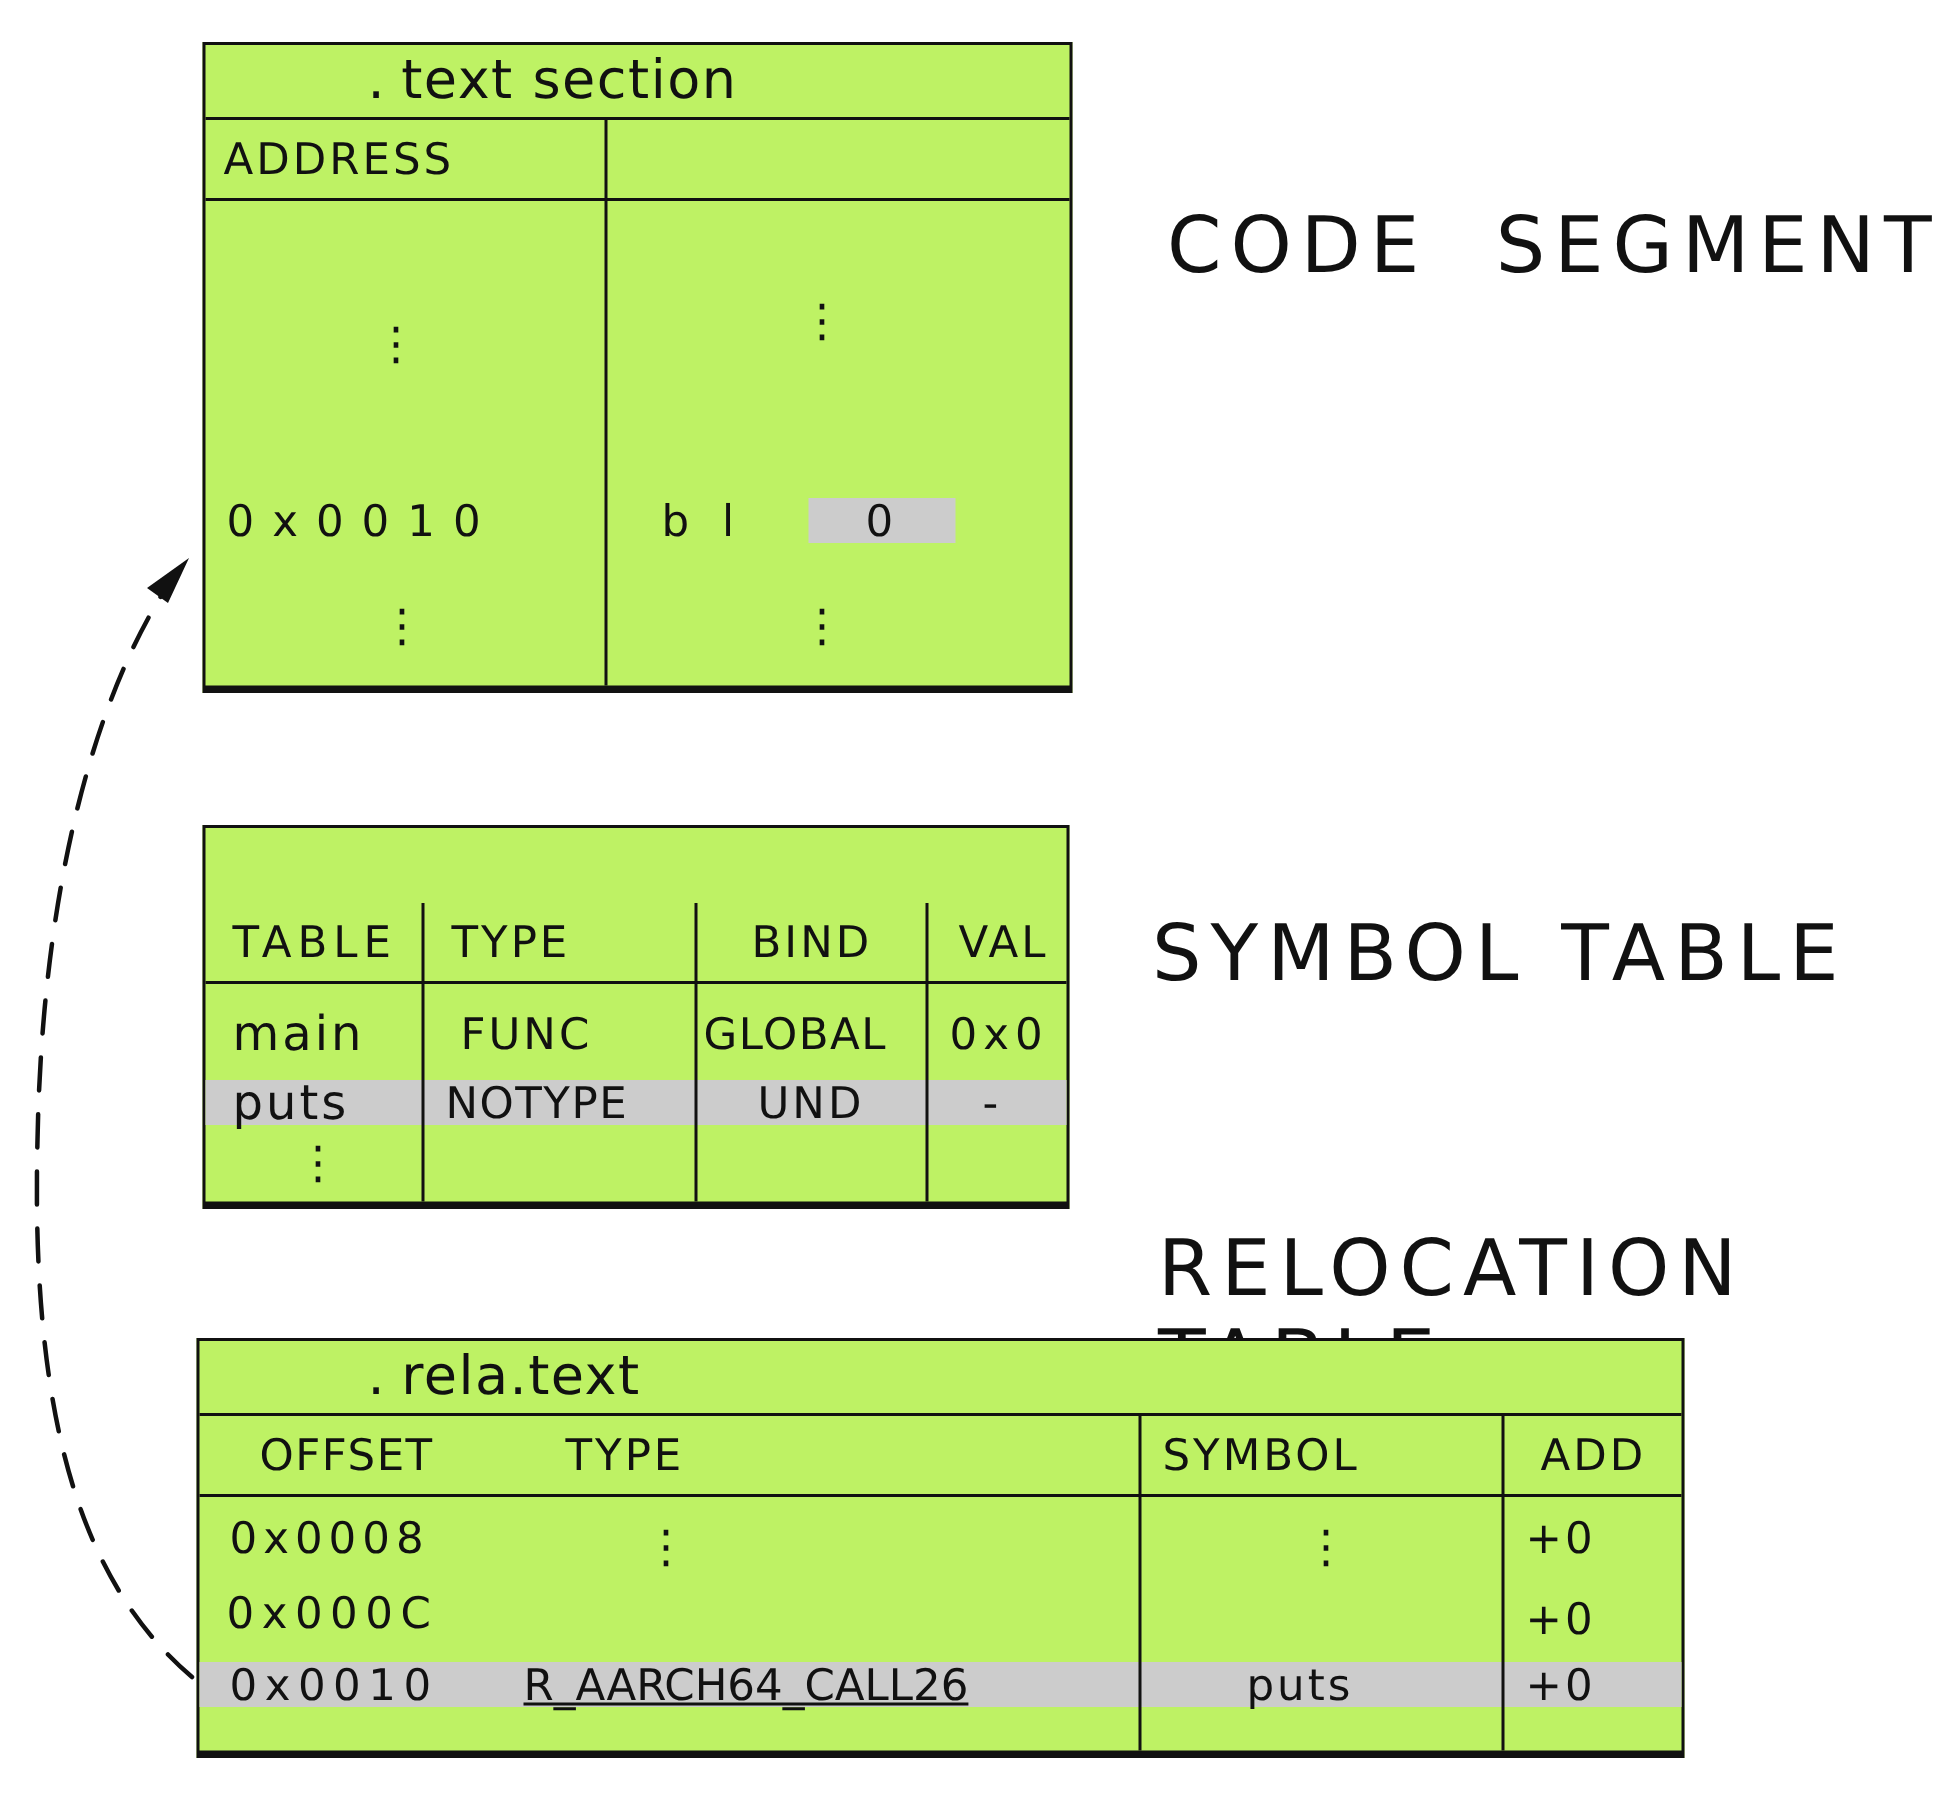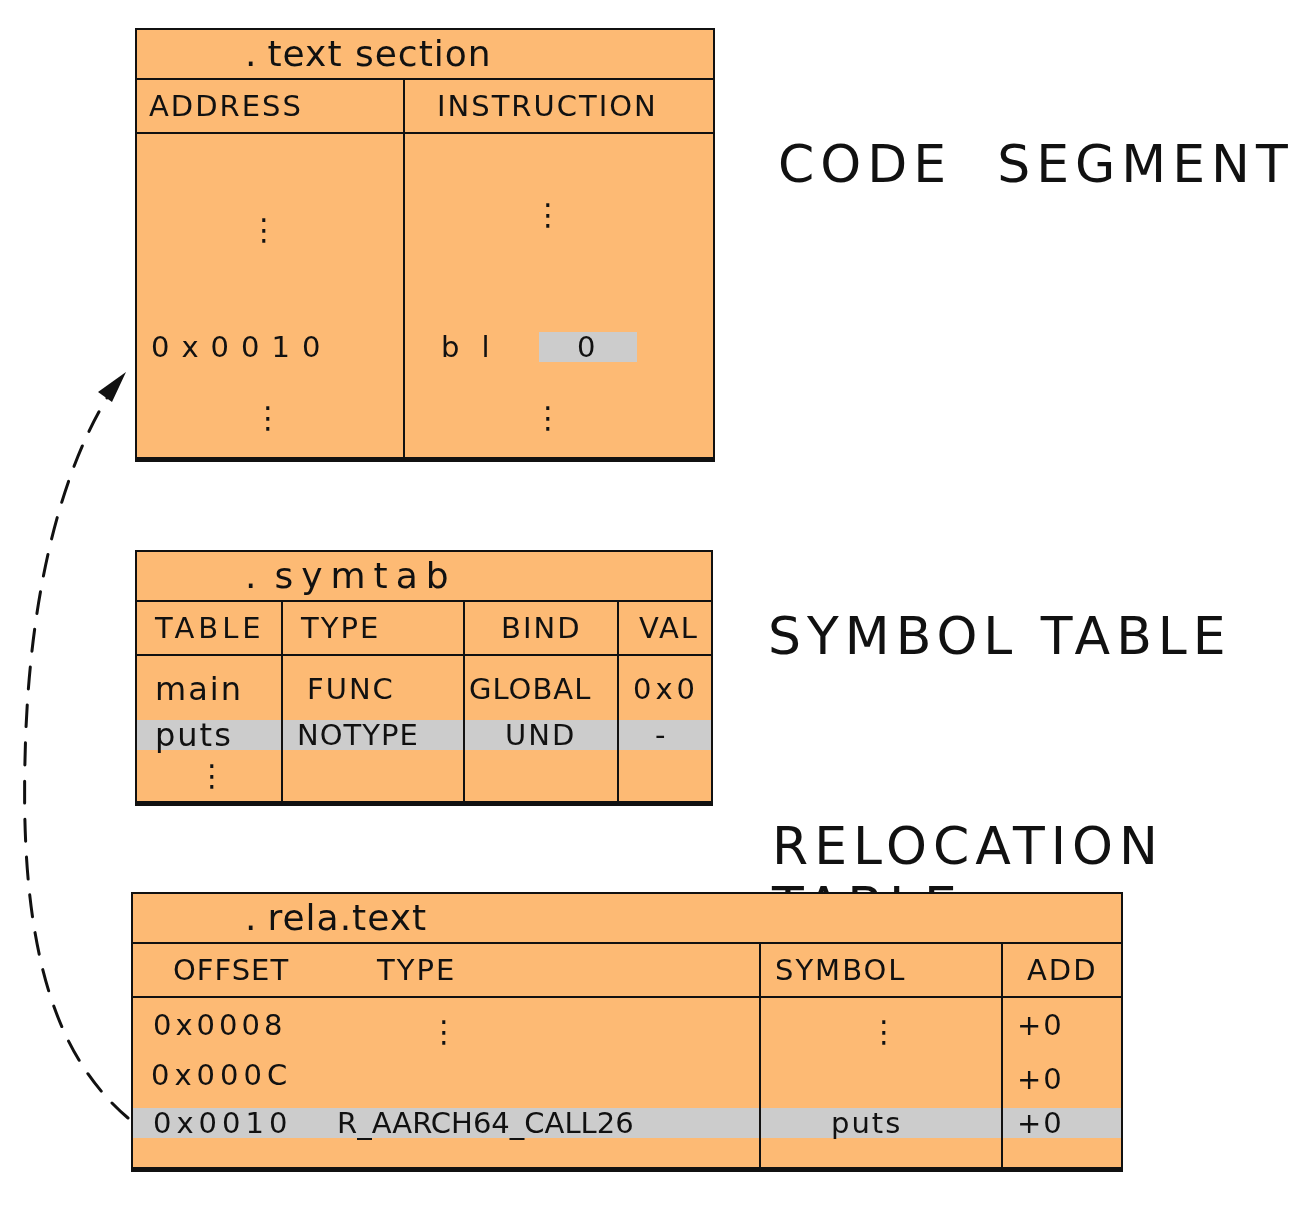--- a/index.html
+++ b/index.html
@@ -2,21 +2,21 @@
 <html><head>
   <meta charset="utf-8">
   <style>
     html, body { margin: 0; padding: 0; background: #ffffff; }
     body {
       width: 1294px; height: 1210px; position: relative; overflow: hidden;
       font-family: "DejaVu Sans", sans-serif; color: #111;
     }
     .tbl {
       position: absolute; border: 2.5px solid #111; box-sizing: border-box;
-      border-bottom-width: 5px; background: #fdba74;
+      border-bottom-width: 5px; background: #bef264;
     }
     .tbl-title {
       height: 50px; border-bottom: 2.5px solid #111; box-sizing: border-box;
       font-size: 36px; line-height: 48px; padding-left: 108px; letter-spacing: 1px;
     }
     .tbl-title .dot { margin-right: 10px; }
     .row { position: absolute; left: 0; right: 0; }
     .hdr { border-bottom: 2.5px solid #111; box-sizing: border-box; }
     .cell {
       position: absolute; top: 0; bottom: 0; box-sizing: border-box;
@@ -39,21 +39,20 @@
   <path d="M 128 1118 C 60 1060, 20 960, 25 760 C 28 600, 60 470, 112 390" fill="none" stroke="#111" stroke-width="3" stroke-dasharray="22 16" stroke-linecap="round"></path>
   <polygon points="126,372 98,392 112,402" fill="#111"></polygon>
 </svg>
 
 <div class="tbl" style="left:135px; top:28px; width:580px; height:434px;">
   <div class="tbl-title">
     <span class="dot">.</span><span>text section</span>
   </div>
   <div class="row hdr" style="top:50px; height:54px;">
     <div class="cell" style="left:12px;">ADDRESS</div>
-    <div class="cell" style="left:300px;">INSTRUCTION</div>
   </div>
   <div class="vline" style="left:266px;"></div>
 
   <div class="row" style="top:160px; height:80px;">
     <div class="cell dots" style="left:112px;">⋮</div>
     <div class="cell dots" style="left:396px; top:-30px;">⋮</div>
   </div>
 
   <div class="hl" style="left:402px; top:302px; width:98px; height:30px;"></div>
   <div class="row" style="top:292px; height:50px;">
@@ -63,23 +62,20 @@
   </div>
   <div class="row" style="top:358px; height:60px;">
     <div class="cell dots" style="left:116px;">⋮</div>
     <div class="cell dots" style="left:396px;">⋮</div>
   </div>
 </div>
 
 <div class="label" style="left:778px; top:134px; white-space:pre;">CODE  SEGMENT</div>
 
 <div class="tbl" style="left:135px; top:550px; width:578px; height:256px;">
-  <div class="tbl-title" style="padding-left:108px; letter-spacing:8px;">
-    <span class="dot">.</span><span>symtab</span>
-  </div>
   <div class="row hdr" style="top:50px; height:54px;">
     <div class="cell" style="left:18px; letter-spacing:4px;">TABLE</div>
     <div class="cell" style="left:164px;">TYPE</div>
     <div class="cell" style="left:364px;">BIND</div>
     <div class="cell" style="left:502px;">VAL</div>
   </div>
   <div class="hl" style="left:0; right:0; top:168px; height:30px;"></div>
   <div class="vline" style="left:144px;"></div>
   <div class="vline" style="left:326px;"></div>
   <div class="vline" style="left:480px;"></div>
@@ -124,17 +120,17 @@
     <div class="cell dots" style="left:296px; top:14px;">⋮</div>
     <div class="cell dots" style="left:736px; top:14px;">⋮</div>
     <div class="cell" style="left:884px;">+0</div>
   </div>
   <div class="row" style="top:156px; height:50px;">
     <div class="cell" style="left:18px; letter-spacing:5px;">0x000C</div>
     <div class="cell" style="left:884px; top:8px;">+0</div>
   </div>
   <div class="row" style="top:206px; height:46px;">
     <div class="cell" style="left:20px; letter-spacing:5px;">0x0010</div>
-    <div class="cell" style="left:204px; letter-spacing:0px;">R_AARCH64_CALL26</div>
+    <div class="cell" style="left:216px; letter-spacing:0px;text-decoration:underline;">R_AARCH64_CALL26</div>
     <div class="cell" style="left:698px;">puts</div>
     <div class="cell" style="left:884px;">+0</div>
   </div>
 </div>
 
 </body></html>

